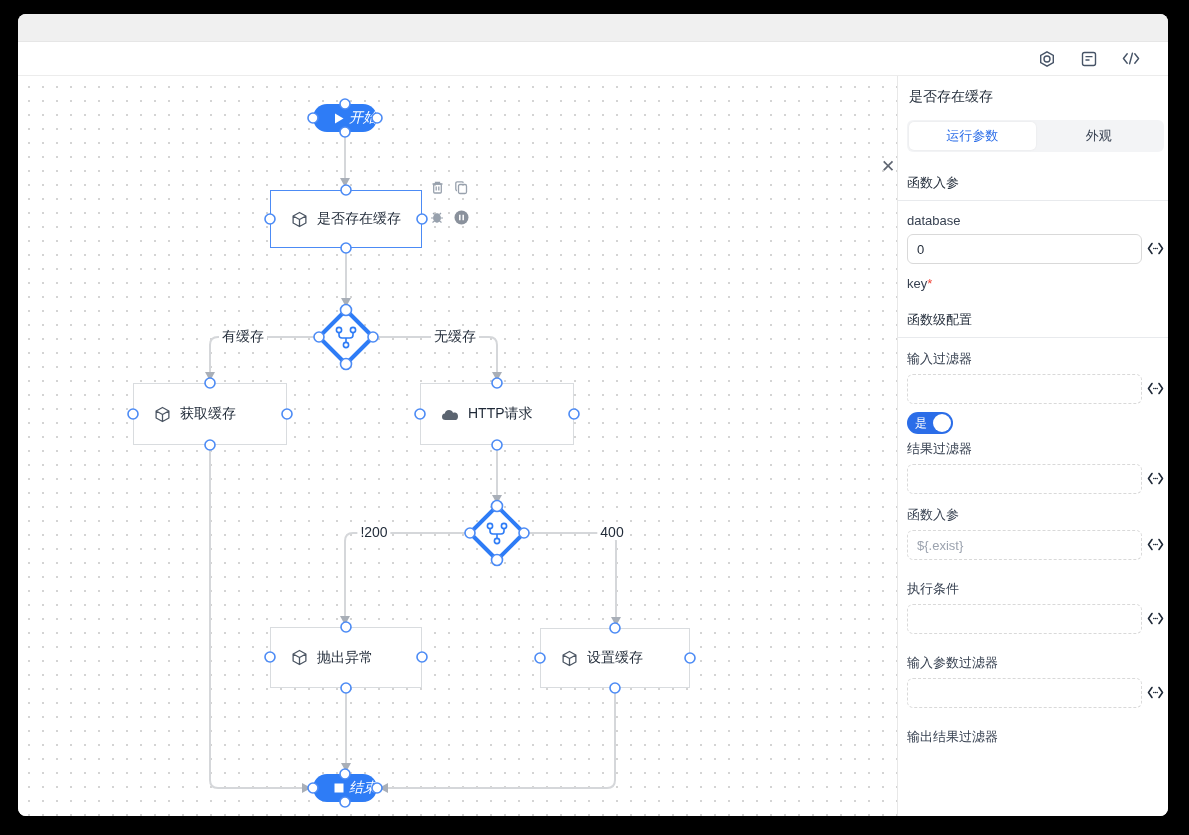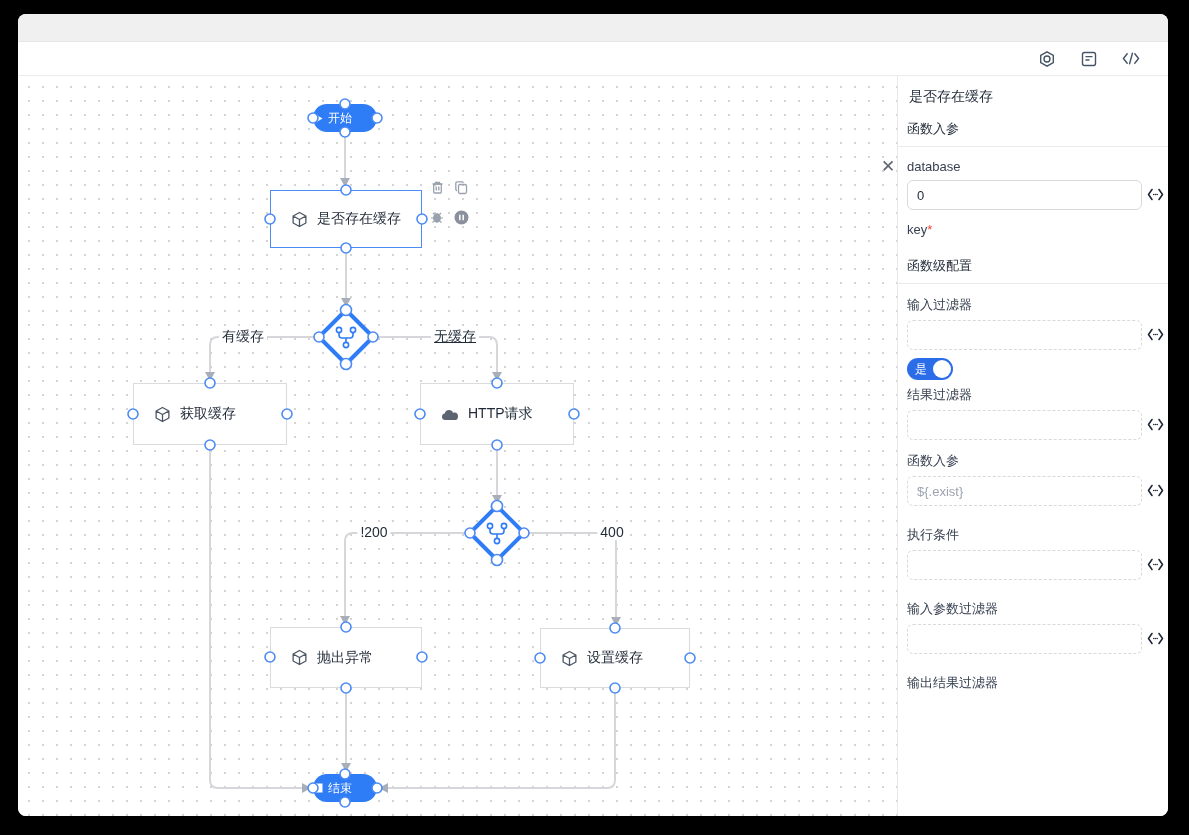--- a/index.html
+++ b/index.html
@@ -10,21 +10,21 @@
   .toolbar .tb-icon { width:18px; height:18px; color:#475467; cursor:pointer; display:flex; align-items:center; justify-content:center; }
 
   .main { position:relative; width:1150px; height:740px; display:flex; }
   .canvas { position:relative; width:879px; height:740px; background:#fff;
     background-image:radial-gradient(circle,#d4d4d4 1px,transparent 1.3px);
     background-size:14px 14px; background-position:4px 4px; overflow:hidden; }
   .canvas svg.layer { position:absolute; left:0; top:0; pointer-events:none; }
 
   .node-rect { position:absolute; background:#fff; border:1px solid #d9dcdf; display:flex; align-items:center; gap:9px; padding-left:20px; font-size:14px; color:#1f2937; cursor:pointer; }
   .node-rect.selected { border:1.4px solid #4c8bf5; }
-  .pill { position:absolute; width:64px; height:28px; background:#2e7cf6; border-radius:14px; display:flex; align-items:center; justify-content:flex-start; gap:5px; color:#fff; font-size:12px; cursor:pointer; }
+  .pill { position:absolute; width:64px; height:28px; background:#2e7cf6; border-radius:14px; display:flex; align-items:center; justify-content:flex-end; gap:5px; color:#fff; font-size:14px; cursor:pointer;font-style:italic; }
   .edge-label { position:absolute; transform:translate(-50%,-50%); font-size:14px; color:#1f2937; background:#fff; padding:0 3px; white-space:nowrap; }
   .node-icon { flex:0 0 auto; display:flex; }
 
   .node-actions { position:absolute; left:412px; top:104px; width:44px; display:grid; grid-template-columns:20px 20px; grid-row-gap:14px; grid-column-gap:4px; }
   .node-actions .act { width:16px; height:16px; color:#98a1ad; cursor:pointer; }
 
   .close-x { position:absolute; left:860px; top:80px; width:20px; height:20px; font-size:17px; color:#5f6672; display:flex; align-items:center; justify-content:center; cursor:pointer; }
 
   
   .panel { width:271px; height:740px; background:#fff; border-left:1px solid #e8e8e8; padding:10px 4px 0 9px; font-size:13px; color:#374151; }
@@ -211,21 +211,21 @@
       <div class="pill" style="left:295px;top:698px;">
         <span class="node-icon">
           <svg width="10" height="10" viewBox="0 0 10 10">
               <rect x="0.5" y="0.5" width="9" height="9" fill="#fff"></rect>
             </svg>
         </span>
         <span>结束</span>
       </div>
 
       <div class="edge-label" style="left:225px;top:261px;">有缓存</div>
-      <div class="edge-label" style="left:437px;top:261px;text-decoration:underline;">无缓存</div>
+      <div class="edge-label" style="left:437px;top:261px;">无缓存</div>
       <div class="edge-label" style="left:356px;top:456px;">!200</div>
       <div class="edge-label" style="left:594px;top:456px;">400</div>
 
       <svg class="layer" width="879" height="740">
         <g fill="#fff" stroke="#4c8bf5" stroke-width="1.6">
 
           <circle cx="327" cy="28" r="5"></circle>
             <circle cx="327" cy="56" r="5"></circle>
             <circle cx="295" cy="42" r="5"></circle>
             <circle cx="359" cy="42" r="5"></circle>
@@ -271,20 +271,24 @@
             <circle cx="359" cy="712" r="5"></circle>
         </g>
       </svg>
 
       <div class="close-x">✕</div>
     </div>
 
     <div class="panel">
       <div class="panel-title">是否存在缓存</div>
 
+      <div class="tabs">
+        <div class="tab active">运行参数</div>
+        <div class="tab">外观</div>
+      </div>
 
       <div class="section-h" style="margin-top:0;">函数入参</div>
       <hr class="section-divider">
 
       <div class="f-label">database</div>
       <div class="input-row">
         <input type="text" value="0" style="">
         <span class="code-ic">
           <svg width="17" height="13" viewBox="0 0 17 13" fill="none" stroke="currentColor" stroke-width="1.6" stroke-linecap="round" stroke-linejoin="round">
             <path d="M5 1.5 L1.5 6.5 L5 11.5"></path>

